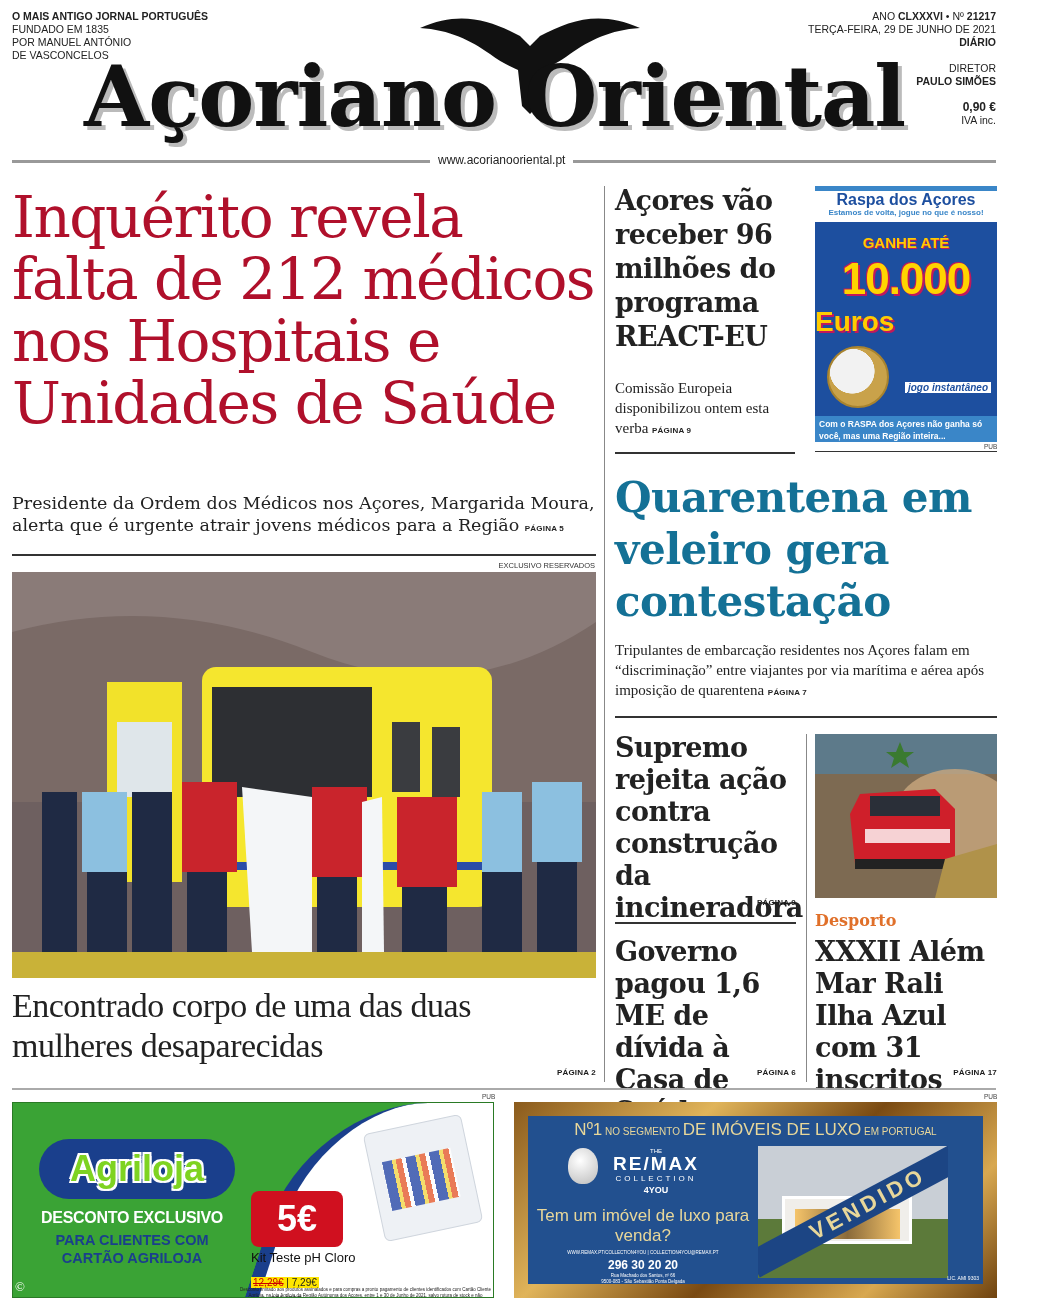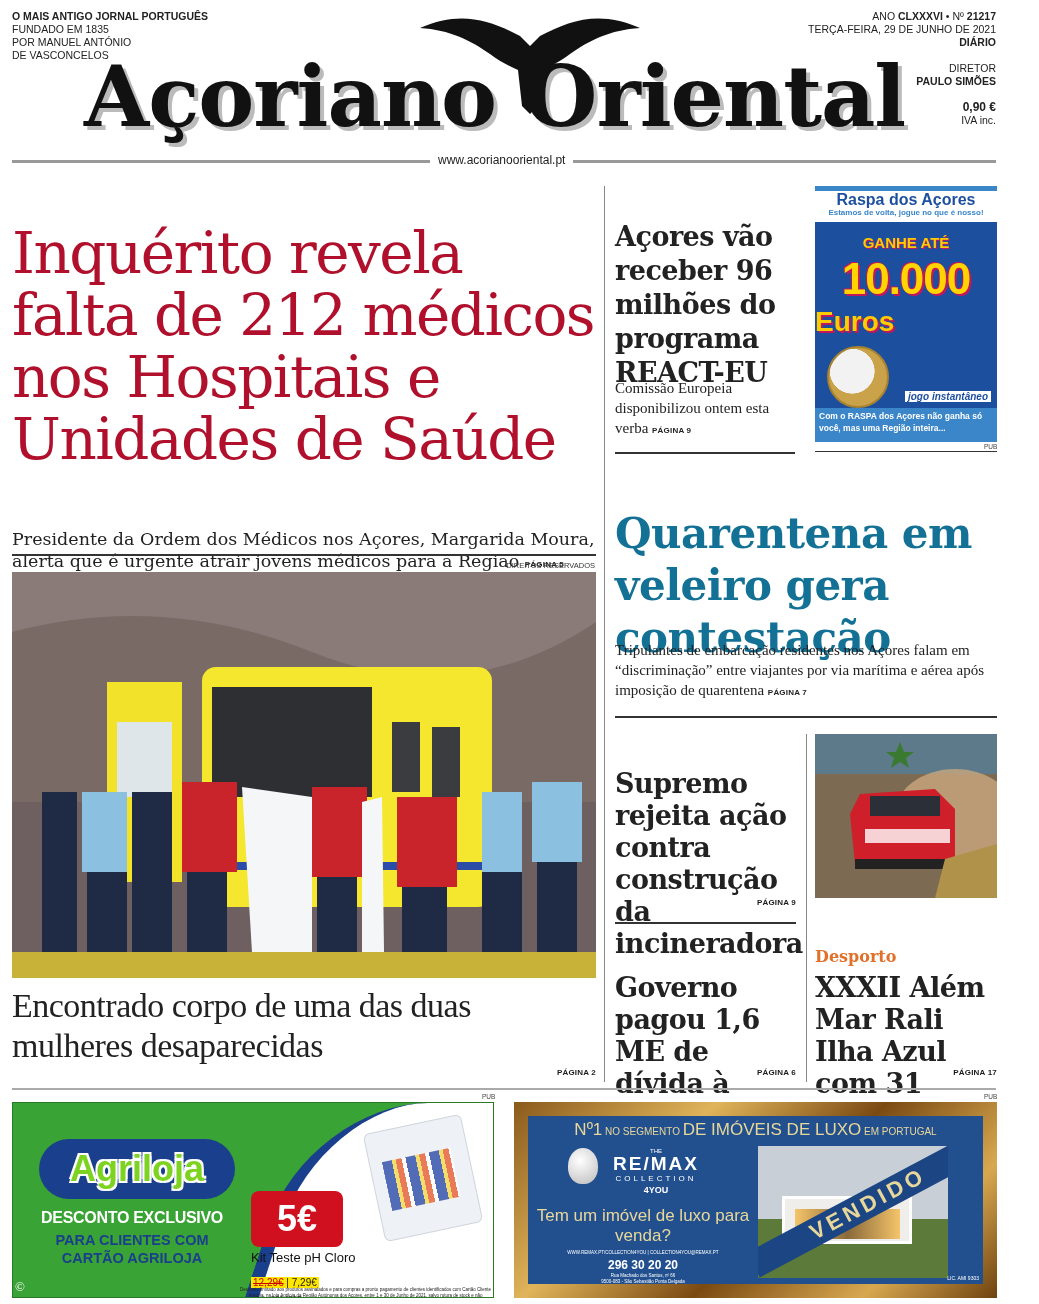--- a/index.html
+++ b/index.html
@@ -1,19 +1,19 @@
 <!DOCTYPE html>
 <html><head>
 <meta charset="utf-8">
 <style>
   * { box-sizing: border-box; margin: 0; padding: 0; }
   body { width: 1039px; height: 1304px; background: #ffffff; position: relative; overflow: hidden; font-family: "Liberation Serif", serif; color: #1a1a1a; }
   .abs { position: absolute; }
   .sans { font-family: "Liberation Sans", sans-serif; }
-  .serif { font-family: "DejaVu Serif", "Liberation Serif", serif; margin-top: 36px; }
+  .serif { font-family: "DejaVu Serif", "Liberation Serif", serif; }
 
   
   .mh-left { left: 12px; top: 10px; font-size: 10.5px; line-height: 13px; color: #222; }
   .mh-left .b { font-weight: bold; }
   .mh-right { right: 43px; top: 10px; font-size: 10.5px; line-height: 13px; text-align: right; color: #222; }
   .mh-right .b { font-weight: bold; }
   .logo { left: 84px; top: 52px; width: 812px; height: 90px; }
   .logo-text { position: absolute; left: 0; top: 0; width: 100%; font-family: "DejaVu Serif", serif; font-weight: bold; font-size: 84px; letter-spacing: -1px; line-height: 90px; color: #111; text-align: center; text-shadow: 4px 4px 0 #bbb; white-space: nowrap; }
   .eagle { left: 420px; top: 6px; width: 220px; height: 110px; }
   .rule-top { left: 12px; top: 160px; width: 984px; height: 3px; background: #999; }
@@ -38,22 +38,22 @@
   .rule-react { left: 615px; top: 452px; width: 180px; height: 2px; background: #333; }
 
   .raspa { left: 815px; top: 186px; width: 182px; height: 256px; background: #1d4f9f; overflow: hidden; }
   .raspa-top { position: absolute; left: 0; top: 0; width: 100%; height: 36px; background: #fff; border-top: 5px solid #3a86c8; text-align: center; }
   .raspa-title { font-family: "Liberation Sans", sans-serif; font-weight: bold; font-size: 16px; color: #1d4f9f; line-height: 17px; }
   .raspa-tag { font-family: "Liberation Sans", sans-serif; font-weight: bold; font-size: 8px; color: #3a86c8; }
   .raspa-ganhe { position: absolute; top: 48px; width: 100%; text-align: center; font-family: "Liberation Sans", sans-serif; font-weight: bold; font-size: 15px; color: #ffcc00; text-shadow: 1px 1px 0 #c2185b; }
   .raspa-amount { position: absolute; top: 68px; width: 100%; text-align: center; font-family: "Liberation Sans", sans-serif; font-weight: bold; font-size: 44px; color: #ffd400; text-shadow: 2px 2px 0 #c2185b, -1px -1px 0 #c2185b; letter-spacing: -1px; }
   .raspa-euros { position: absolute; top: 120px; width: 100%; text-align: left; font-family: "Liberation Sans", sans-serif; font-weight: bold; font-size: 28px; color: #ffcc00; text-shadow: 2px 2px 0 #c2185b; }
   .raspa-coin { position: absolute; left: 12px; top: 160px; width: 62px; height: 62px; border-radius: 50%; background: radial-gradient(circle at 40% 40%, #f2f2f2 0 45%, #c9a24a 46% 100%); border: 2px solid #a8832e; }
-  .raspa-jogo { position: absolute; right: 6px; top: 205px; text-align: right; font-family: "Liberation Sans", sans-serif; font-style: italic; font-weight: bold; font-size: 10px; color: #1d4f9f; background: #fff; padding: 0 3px; }
-  .raspa-bottom { position: absolute; left: 0; bottom: 0; width: 100%; height: 34px; background: #3a86c8; color: #fff; font-family: "Liberation Sans", sans-serif; font-weight: bold; font-size: 8.5px; line-height: 12px; padding: 2px 4px; }
+  .raspa-jogo { position: absolute; right: 6px; top: 196px; text-align: right; font-family: "Liberation Sans", sans-serif; font-style: italic; font-weight: bold; font-size: 10px; color: #1d4f9f; background: #fff; padding: 0 3px; }
+  .raspa-bottom { position: absolute; left: 0; bottom: 0; width: 100%; height: 26px; background: #3a86c8; color: #fff; font-family: "Liberation Sans", sans-serif; font-weight: bold; font-size: 8.5px; line-height: 12px; padding: 2px 4px; }
   .pub { font-family: "Liberation Sans", sans-serif; font-size: 6.5px; color: #444; }
   .rule-raspa { left: 815px; top: 451px; width: 182px; height: 1px; background: #333; }
 
   .quar-h { left: 615px; top: 472px; width: 390px; font-size: 42px; line-height: 52px; font-weight: bold; color: #147196; letter-spacing: -0.5px; }
   .quar-sub { left: 615px; top: 640px; width: 390px; font-size: 15px; line-height: 20px; color: #222; }
   .rule-quar { left: 615px; top: 716px; width: 382px; height: 2px; background: #333; }
 
   .supremo-h { left: 615px; top: 732px; width: 185px; font-size: 27px; line-height: 32px; font-weight: bold; color: #222; letter-spacing: -0.5px; }
   .pg3 { left: 700px; top: 898px; width: 96px; text-align: right; }
   .rule-sup { left: 615px; top: 922px; width: 181px; height: 2px; background: #333; }
@@ -137,21 +137,21 @@
 
 <div class="abs rule-top"></div>
 <div class="abs url sans">www.acorianooriental.pt</div>
 
 <div class="abs lead-h serif">Inquérito revela falta de 212 médicos nos Hospitais e Unidades de Saúde</div>
 <div class="abs lead-sub serif">
   <span>Presidente da Ordem dos Médicos nos Açores, Margarida Moura, alerta que é urgente atrair jovens médicos para a Região</span> <span class="pg">PÁGINA 5</span>
 </div>
 <div class="abs rule-lead"></div>
 
-<div class="abs credit sans">DIREITOS RESERVADOS</div>
+<div class="abs credit sans">EXCLUSIVO RESERVADOS</div>
 <div class="abs photo">
   <svg width="584" height="406" viewBox="0 0 584 406">
     <rect width="584" height="406" fill="#6e6060"></rect>
     <rect y="0" width="584" height="230" fill="#7a6a66"></rect>
     <path d="M0 60 Q150 20 300 80 T584 50 L584 0 L0 0 Z" fill="#8a7b78"></path>
     <rect x="95" y="110" width="75" height="200" fill="#f2e22a"></rect>
     <rect x="105" y="150" width="55" height="75" fill="#dfe6ea"></rect>
     <rect x="190" y="95" width="290" height="240" rx="14" fill="#f5e62e"></rect>
     <rect x="200" y="115" width="160" height="110" fill="#2d2f33"></rect>
     <rect x="380" y="150" width="28" height="70" fill="#3a3c40"></rect>

